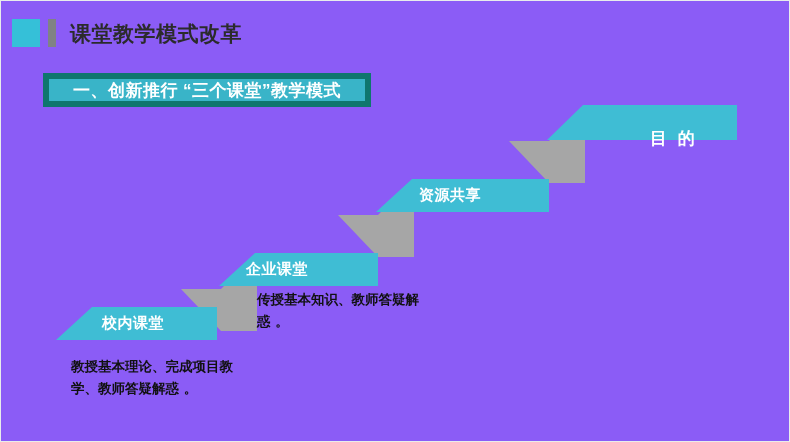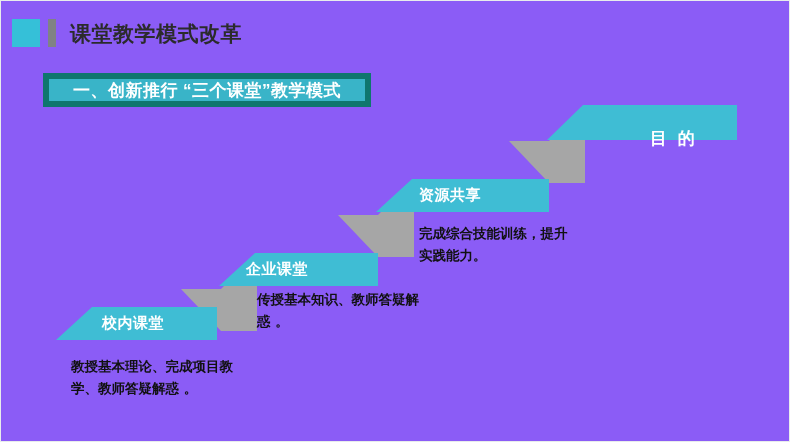--- a/index.html
+++ b/index.html
@@ -142,15 +142,14 @@
     <polygon points="582,104 736,104 736,139 546,139" fill="#3fbdd4"></polygon>
   </svg>
 
   <div class="step-label" style="left:101px; top:313px;">校内课堂</div>
   <div class="step-label" style="left:245px; top:259px;">企业课堂</div>
   <div class="step-label" style="left:418px; top:185px;">资源共享</div>
   <div class="step-label wide" style="left:613px; top:126px;margin-left:36px;">目  的</div>
 
   <div class="step-desc" style="left:70px; top:355px; width:175px;">教授基本理论、完成项目教学、教师答疑解惑 。</div>
   <div class="step-desc" style="left:256px; top:288px; width:168px;">传授基本知识、教师答疑解惑 。</div>
-  <div class="step-desc" style="left:418px; top:222px; width:160px;">完成综合技能训练，提升实践能力。</div>
 
 </div>
 
 </body></html>

